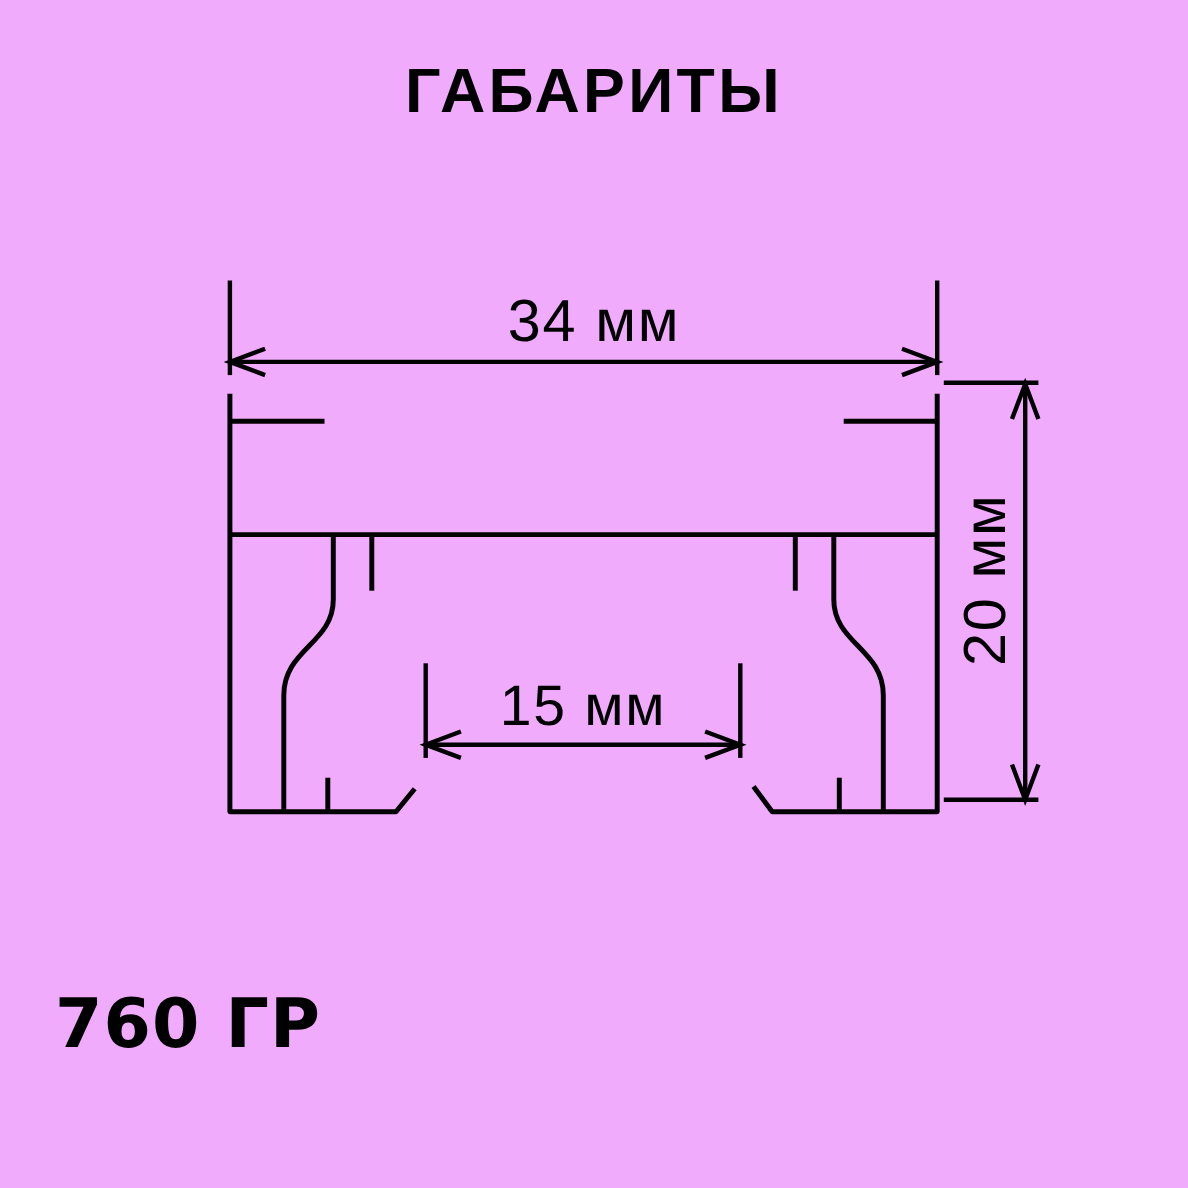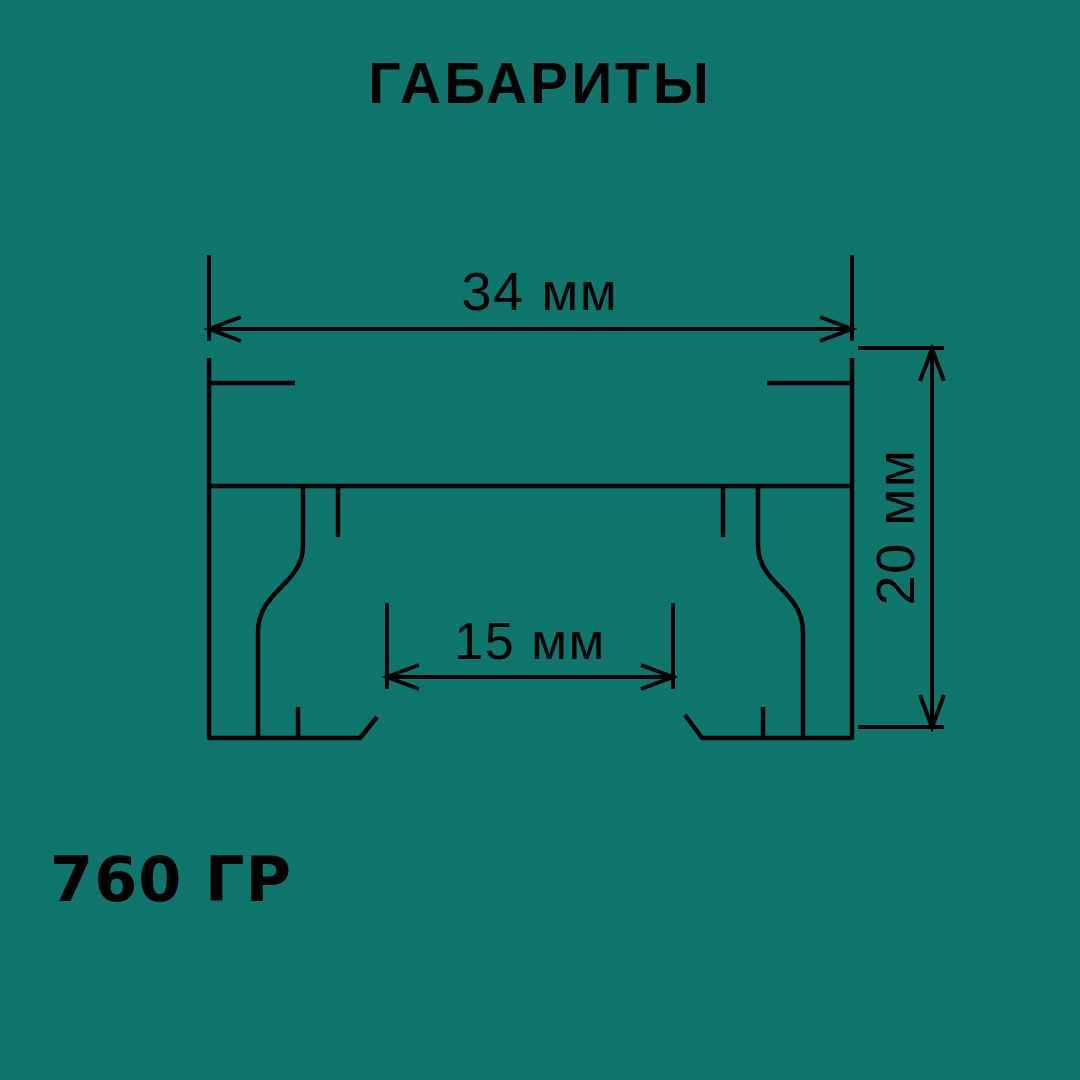--- a/index.html
+++ b/index.html
@@ -8,21 +8,21 @@
     width: 1080px;
     height: 1080px;
     background: #ffffff;
     overflow: hidden;
     font-family: "Liberation Sans", sans-serif;
   }
   .stage {
     position: relative;
     width: 1080px;
     height: 1080px;
-    background: #0f766e;
+    background: #f0abfc;
   }
   .page-title {
     position: absolute;
     top: 52px;
     left: 0;
     width: 1080px;
     text-align: center;
     font-size: 57px;
     font-weight: 700;
     letter-spacing: 3px;
@@ -37,21 +37,21 @@
   .dim-text {
     font-family: "Liberation Sans", sans-serif;
     font-size: 54px;
     font-weight: 400;
     letter-spacing: 1.5px;
     fill: #000000;
   }
   .weight-block {
     position: absolute;
     left: 50px;
-    top: 849px;
+    top: 900px;
     color: #000000;
   }
   .weight-value {
     font-family: "DejaVu Sans", sans-serif;
     font-size: 62px;
     font-weight: 700;
     line-height: 1;
     letter-spacing: 1px;
   }
   .weight-caption {

